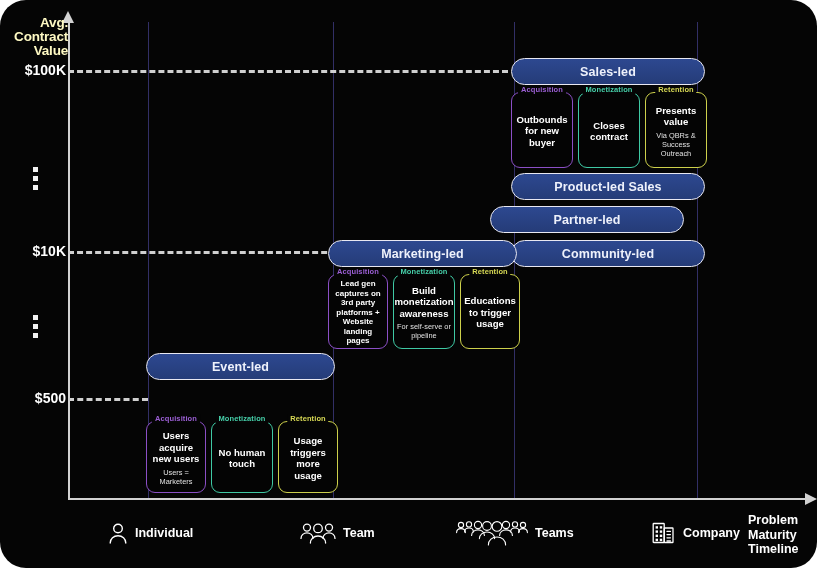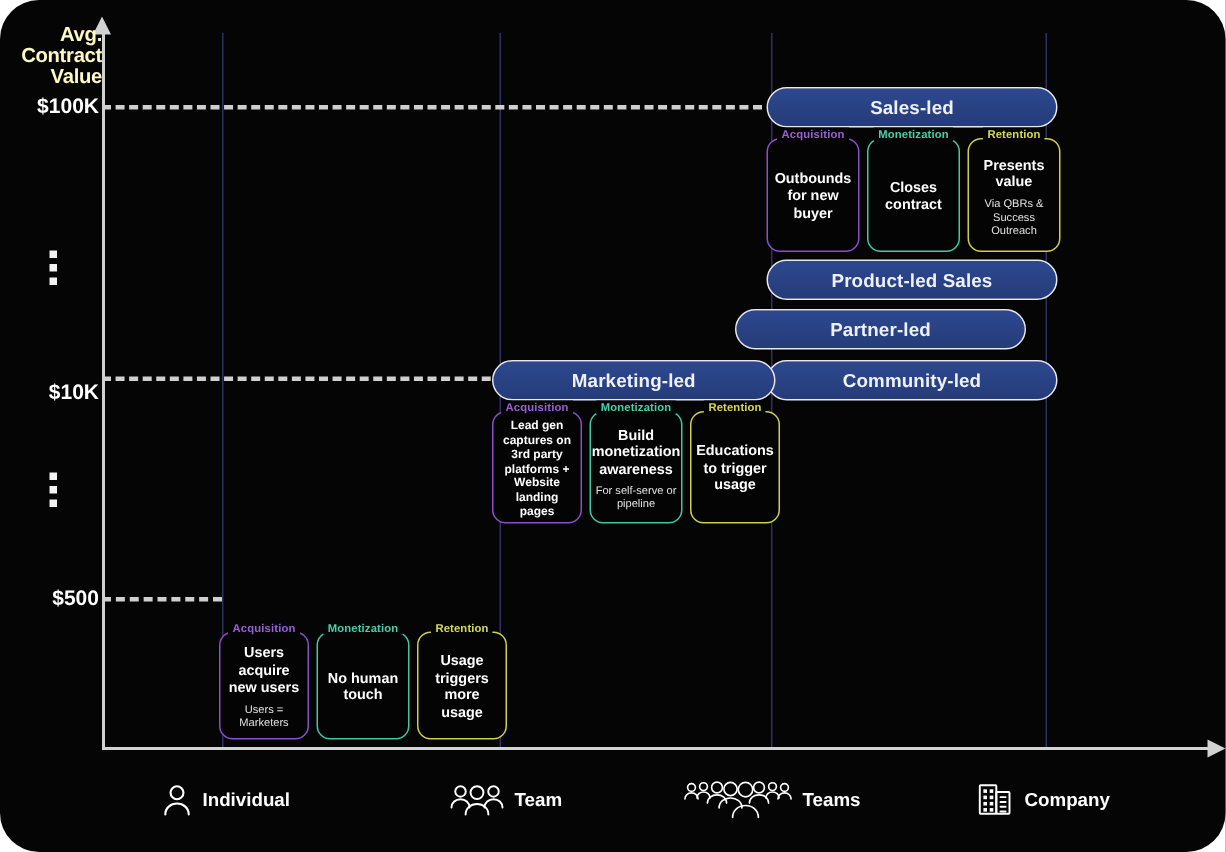--- a/index.html
+++ b/index.html
@@ -86,32 +86,33 @@
   <div class="vline" style="left:333px"></div>
   <div class="vline" style="left:514px"></div>
   <div class="vline" style="left:697px"></div>
 
   <div class="y-axis"></div>
   <div class="y-arrow"></div>
   <div class="x-axis"></div>
   <div class="x-arrow"></div>
 
   <div class="axis-title">Avg. Contract Value</div>
+  <div class="x-axis-title">Problem Maturity Timeline</div>
 
   <div class="dash" style="top:70px;"></div>
   <div class="ytick-label" style="top:62px;">$100K</div>
 
   <div class="ydots" style="top:167px;">
     <i></i>
       <i></i>
       <i></i>
   </div>
 
   <div class="dash" style="top:251px;"></div>
-  <div class="ytick-label" style="top:253px;">$10K</div>
+  <div class="ytick-label" style="top:243px;">$10K</div>
 
   <div class="ydots" style="top:315px;">
     <i></i>
       <i></i>
       <i></i>
   </div>
 
   <div class="dash" style="top:398px;width:80px;"></div>
   <div class="ytick-label" style="top:390px;">$500</div>
 
@@ -150,20 +151,21 @@
       <div class="tag">Monetization</div>
       <div class="main">Build monetization awareness</div>
       <div class="note">For self-serve or pipeline</div>
     </div>
     <div class="sub ret" style="width:60px;height:75px;">
       <div class="tag">Retention</div>
       <div class="main">Educations to trigger usage</div>
     </div>
   </div>
 
+  <div class="pill" style="left:146px; top:353px; width:189px; height:27px;">Event-led</div>
 
 
   <div class="stage" style="left:146px; top:421px;">
     <div class="sub acq" style="width:60px;height:72px;">
       <div class="tag">Acquisition</div>
       <div class="main">Users acquire new users</div>
       <div class="note">Users = Marketers</div>
     </div>
     <div class="sub mon" style="width:62px;height:72px;">
       <div class="tag">Monetization</div>

